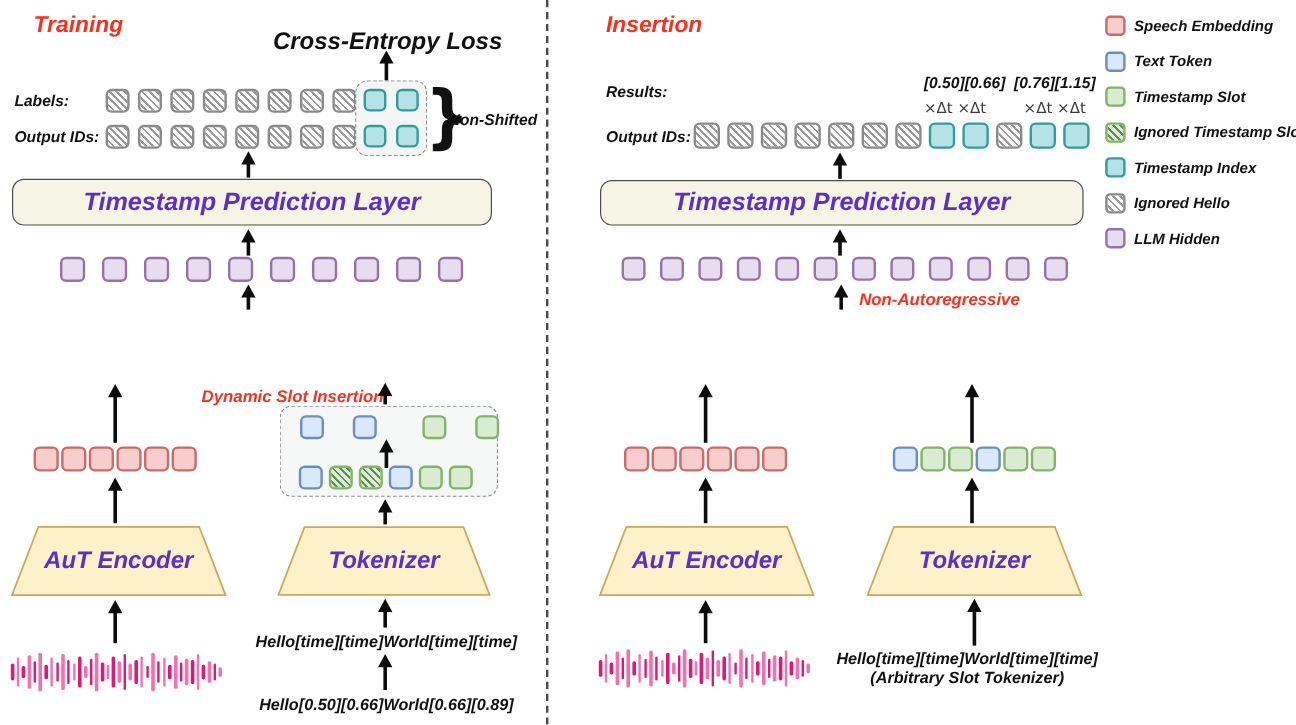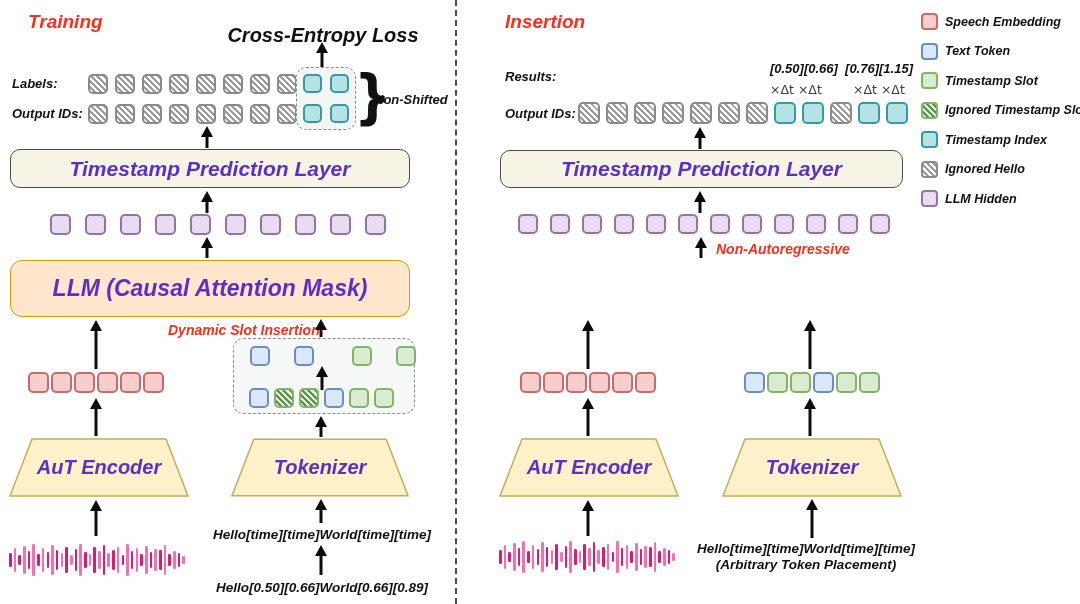--- a/index.html
+++ b/index.html
@@ -129,23 +129,20 @@
       <div class="sq t-hidden"></div>
       <div class="sq t-hidden"></div>
       <div class="sq t-hidden"></div>
       <div class="sq t-hidden"></div>
       <div class="sq t-hidden"></div>
       <div class="sq t-hidden"></div>
       <div class="sq t-hidden"></div>
     </div>
   <div class="arrow" style="left:200px; top:237px; height:21px;"></div>
 
-  <div class="big-box llm-box" style="left:10px; top:260px; width:400px; height:57px;">
-    <span class="purple-text" style="font-size:23px;">LLM (Causal Attention Mask)</span>
-  </div>
 
   <div class="abs red-note" style="left:168px; top:322px;">Dynamic Slot Insertion</div>
 
   <div class="arrow" style="left:89px; top:320px; height:49px;"></div>
   <div class="arrow" style="left:314px; top:319px; height:18px;"></div>
 
   <div class="row sz21" style="left:28px; top:372px; gap:2px;">
       <div class="sq t-speech"></div>
       <div class="sq t-speech"></div>
       <div class="sq t-speech"></div>
@@ -357,21 +354,21 @@
       <div class="wbar" style="height: 20px; background: rgb(216, 27, 116);"></div>
       <div class="wbar" style="height: 30px; background: rgb(242, 114, 174);"></div>
       <div class="wbar" style="height: 12px; background: rgb(216, 27, 116);"></div>
       <div class="wbar" style="height: 18px; background: rgb(242, 114, 174);"></div>
       <div class="wbar" style="height: 14px; background: rgb(216, 27, 116);"></div>
       <div class="wbar" style="height: 8px; background: rgb(242, 114, 174);"></div>
     </div>
 
   <div class="arrow" style="left:805px; top:499px; height:39px;"></div>
   <div class="abs black-label center-text" style="left:806px; top:541px; font-size:13.5px;">Hello[time][time]World[time][time]</div>
-  <div class="abs black-label center-text" style="left:806px; top:557px; font-size:13.5px;">(Arbitrary Token Placement)</div>
+  <div class="abs black-label center-text" style="left:806px; top:557px; font-size:13.5px;">(Arbitrary Slot Tokenizer)</div>
 
   <div class="legend">
       <div class="legend-row">
         <div class="sq t-speech"></div>
         <span class="legend-label">Speech Embedding</span>
       </div>
       <div class="legend-row">
         <div class="sq t-text"></div>
         <span class="legend-label">Text Token</span>
       </div>

